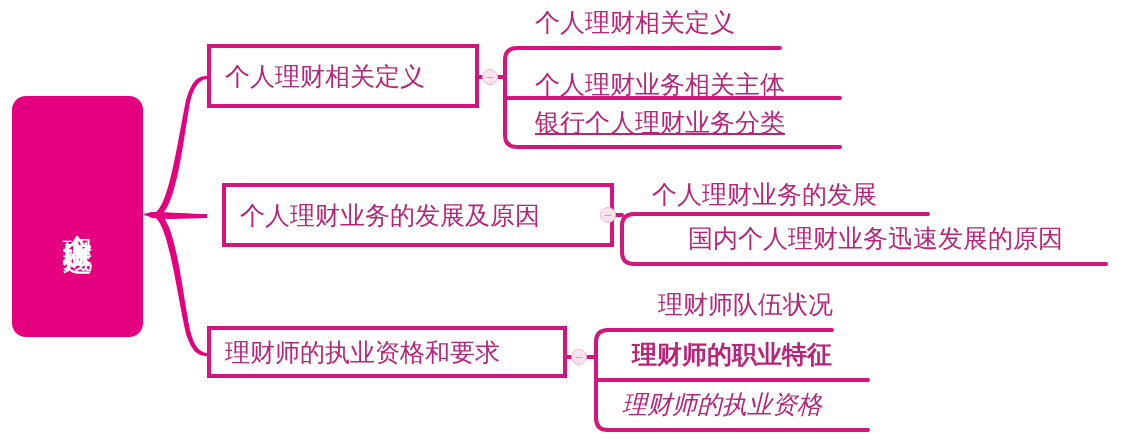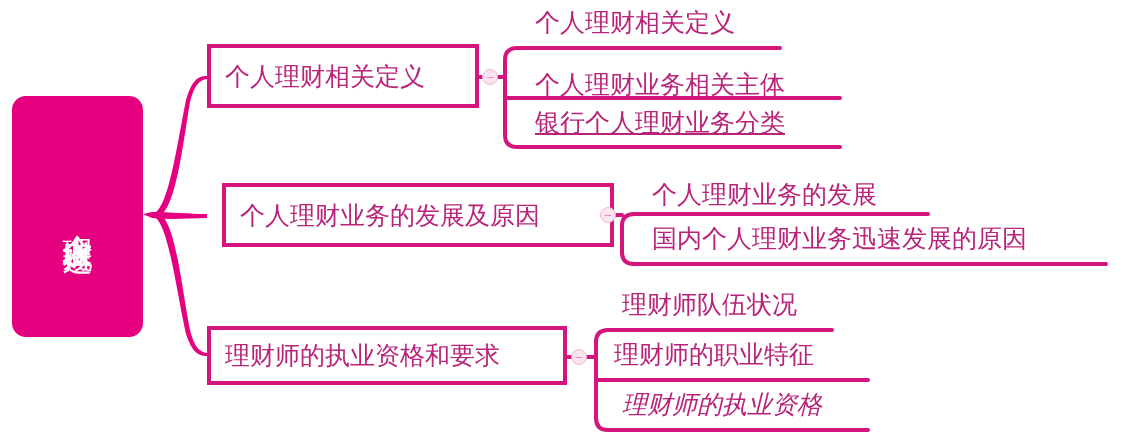--- a/index.html
+++ b/index.html
@@ -74,23 +74,23 @@
 <div class="leaf" style="left:535px; top:70px;">个人理财业务相关主体</div>
 <div class="leaf" style="left:535px; top:108px;text-decoration:underline;">银行个人理财业务分类</div>
 
 <div class="branch" style="left:207px; top:183px; width:392px; height:64px;margin-left:15px;">
   <span>个人理财业务的发展及原因</span>
 </div>
 <div class="toggle" style="left:600px; top:207px;">
   <span>−</span>
 </div>
 <div class="leaf" style="left:652px; top:180px;">个人理财业务的发展</div>
-<div class="leaf" style="left:652px; top:224px;">国内个人理财业务迅速发展的原因</div>
+<div class="leaf" style="left:688px; top:224px;">国内个人理财业务迅速发展的原因</div>
 
-<div class="branch" style="left:207px; top:326px; width:360px; height:59px;">
+<div class="branch" style="left:207px; top:326px; width:360px; height:52px;">
   <span>理财师的执业资格和要求</span>
 </div>
 <div class="toggle" style="left:571px; top:349px;">
   <span>−</span>
 </div>
-<div class="leaf" style="left:622px; top:290px;">理财师队伍状况</div>
-<div class="leaf" style="left:614px; top:340px;">理财师的职业特征</div>
+<div class="leaf" style="left:658px; top:290px;">理财师队伍状况</div>
+<div class="leaf" style="left:632px; top:340px;font-weight:bold;">理财师的职业特征</div>
 <div class="leaf" style="left:622px; top:390px;font-style:italic;">理财师的执业资格</div>
 
 </body></html>

